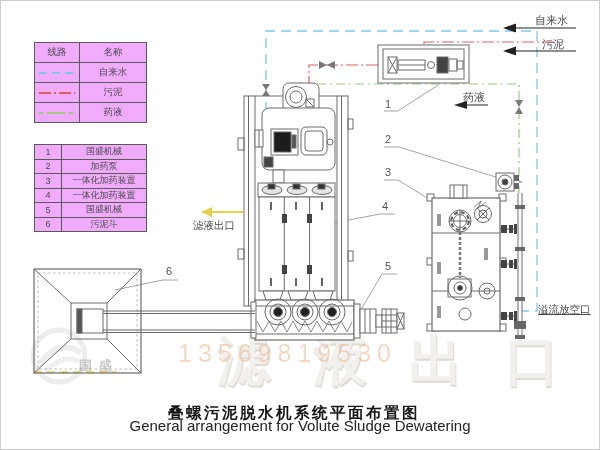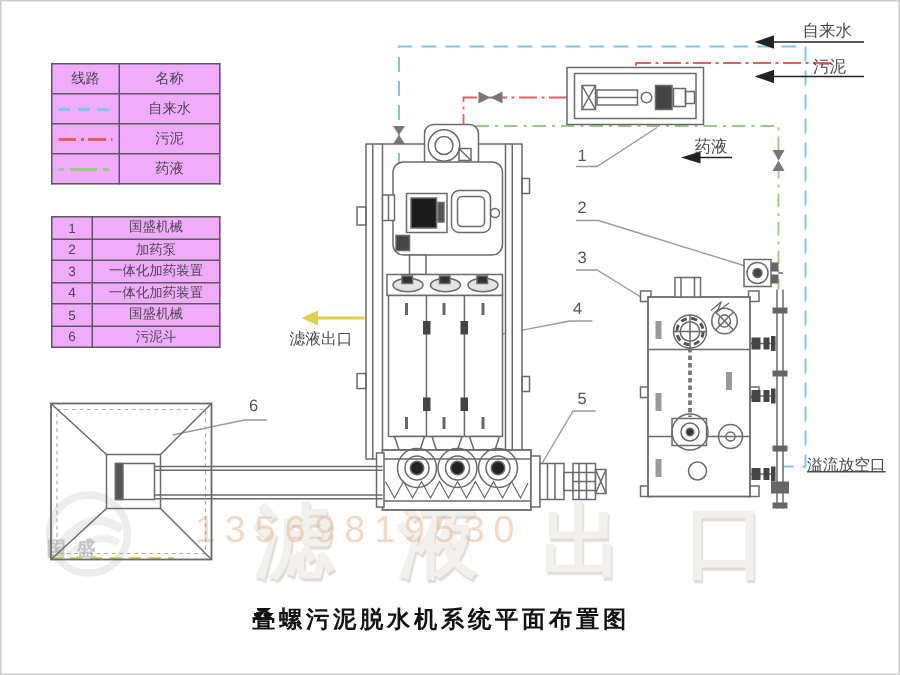--- a/index.html
+++ b/index.html
@@ -22,21 +22,21 @@
   .ls-filt{background:repeating-linear-gradient(90deg,#e3cf4a 0 4px,transparent 4px 8px,#e3cf4a 8px 26px,transparent 26px 30px);}
   
   .lbl{position:absolute;color:#4a4a4a;font-size:11px;white-space:nowrap;z-index:3;}
   .lbl-sm{font-size:10.5px;text-align:center;}
   .callout{position:absolute;color:#555;font-size:11px;z-index:3;}
   
   .title-zh{position:absolute;left:0;right:12px;top:391px;text-align:center;font-size:15.5px;font-weight:bold;
             color:#141414;letter-spacing:2.5px;z-index:3;margin-top:11px;}
   .title-en{position:absolute;left:0;right:0;top:416px;text-align:center;font-size:15px;color:#222;z-index:3;}
   
-  .wm{position:absolute;z-index:1;white-space:nowrap;}
+  .wm{position:absolute;z-index:1;white-space:nowrap;margin-left:48px;}
   .wm-brand{left:168px;top:324px;font-size:54px;font-weight:bold;color:#f2f0ed;
             text-shadow:1px 2px 1px #ddd9d3;letter-spacing:42px;}
   .wm-phone{left:129px;top:338px;font-size:25px;color:rgba(233,186,148,.55);letter-spacing:6px;}
   .wm-small{left:30px;top:356px;font-size:13px;color:rgba(180,180,180,.75);letter-spacing:7px;font-weight:bold;}
   svg.draw{position:absolute;left:0;top:0;z-index:2;}
   svg.wmsvg{position:absolute;left:0;top:0;z-index:1;}
 </style>
 </head>
 <body>
 
@@ -332,14 +332,15 @@
   <div class="lbl lbl-sm" style="left:537px;top:302px;text-decoration:underline;">溢流放空口</div>
 
   <div class="callout" style="left:384px;top:97px;">1</div>
   <div class="callout" style="left:384px;top:132px;">2</div>
   <div class="callout" style="left:384px;top:165px;">3</div>
   <div class="callout" style="left:381px;top:199px;">4</div>
   <div class="callout" style="left:384px;top:259px;">5</div>
   <div class="callout" style="left:165px;top:264px;">6</div>
 
   <div class="title-zh">叠螺污泥脱水机系统平面布置图</div>
+  <div class="title-en">General arrangement for Volute Sludge Dewatering</div>
 
 </div>
 
 </body></html>

